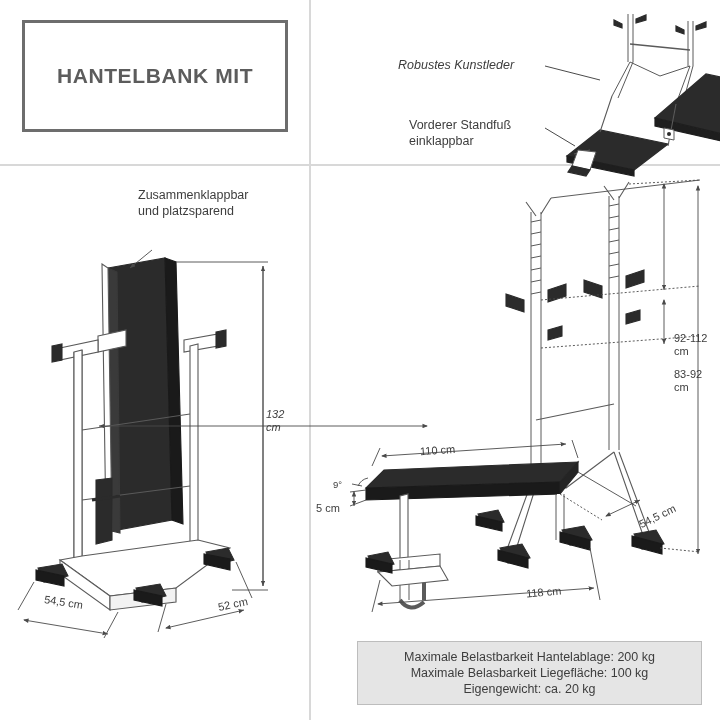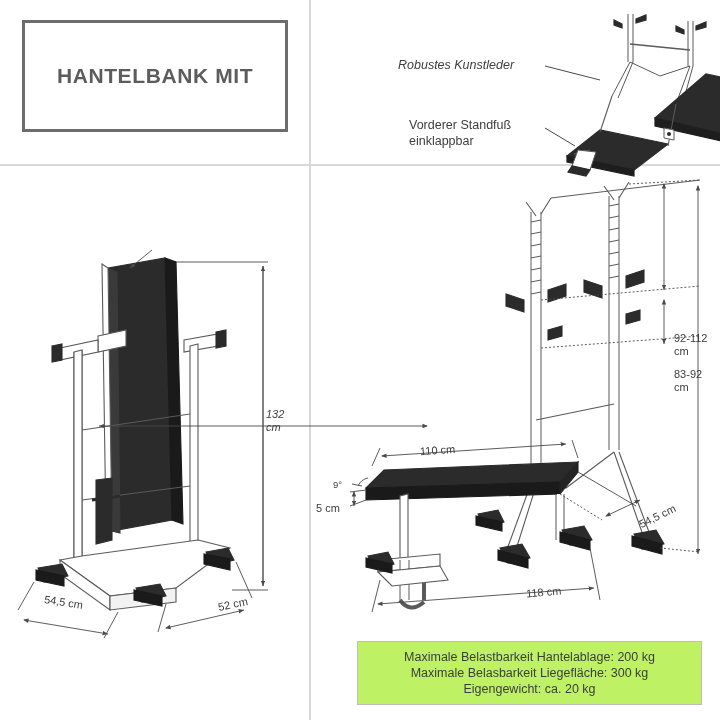--- a/index.html
+++ b/index.html
@@ -73,21 +73,21 @@
     white-space: pre-line;
   }
 
   
   .info-box {
     position: absolute;
     left: 357px; top: 641px;
     width: 345px; height: 64px;
     border: 1px solid #bdbdbd;
     box-sizing: border-box;
-    background: #bef264;
+    background: #e5e5e5;
     display: flex;
     flex-direction: column;
     align-items: center;
     justify-content: center;
     gap: 2px;
   }
   .info-line {
     font-size: 12.5px;
     color: #3d3d3d;
     text-align: center;
@@ -310,35 +310,37 @@
       <path d="M380,580 L372,612"></path>
       <path d="M590,548 L600,600"></path>
       <path d="M378,604 L594,588" marker-start="url(#arrow-e)" marker-end="url(#arrow-s)"></path>
     </g>
   </svg>
 
   <div class="label" style="left:398px; top:58px;font-style:italic;">Robustes Kunstleder</div>
   <div class="label" style="left:409px; top:118px;">Vorderer Standfuß
 einklappbar</div>
 
+  <div class="label" style="left:138px; top:188px;">Zusammenklappbar
+und platzsparend</div>
 
   <div class="dim" style="left:266px; top:408px; text-align:left;font-style:italic;">132
 cm</div>
   <div class="dim" style="left:44px; top:596px; transform:rotate(9deg);">54,5 cm</div>
   <div class="dim" style="left:218px; top:598px; transform:rotate(-12deg);">52 cm</div>
 
   <div class="dim" style="left:674px; top:332px;">92-112
 cm</div>
   <div class="dim" style="left:674px; top:368px;">83-92
 cm</div>
   <div class="dim" style="left:420px; top:444px; transform:rotate(-4deg);">110 cm</div>
   <div class="dim" style="left:316px; top:502px;">5 cm</div>
   <div class="dim" style="left:333px; top:480px; font-size:9.5px;">9°</div>
   <div class="dim" style="left:638px; top:510px; transform:rotate(-26deg);">54,5 cm</div>
   <div class="dim" style="left:526px; top:586px; transform:rotate(-5deg);">118 cm</div>
 
   <div class="info-box">
     <div class="info-line">Maximale Belastbarkeit Hantelablage: 200 kg</div>
-    <div class="info-line">Maximale Belasbarkeit Liegefläche: 300 kg</div>
+    <div class="info-line">Maximale Belasbarkeit Liegefläche: 100 kg</div>
     <div class="info-line">Eigengewicht: ca. 20 kg</div>
   </div>
 
 </div>
 
 </body></html>

